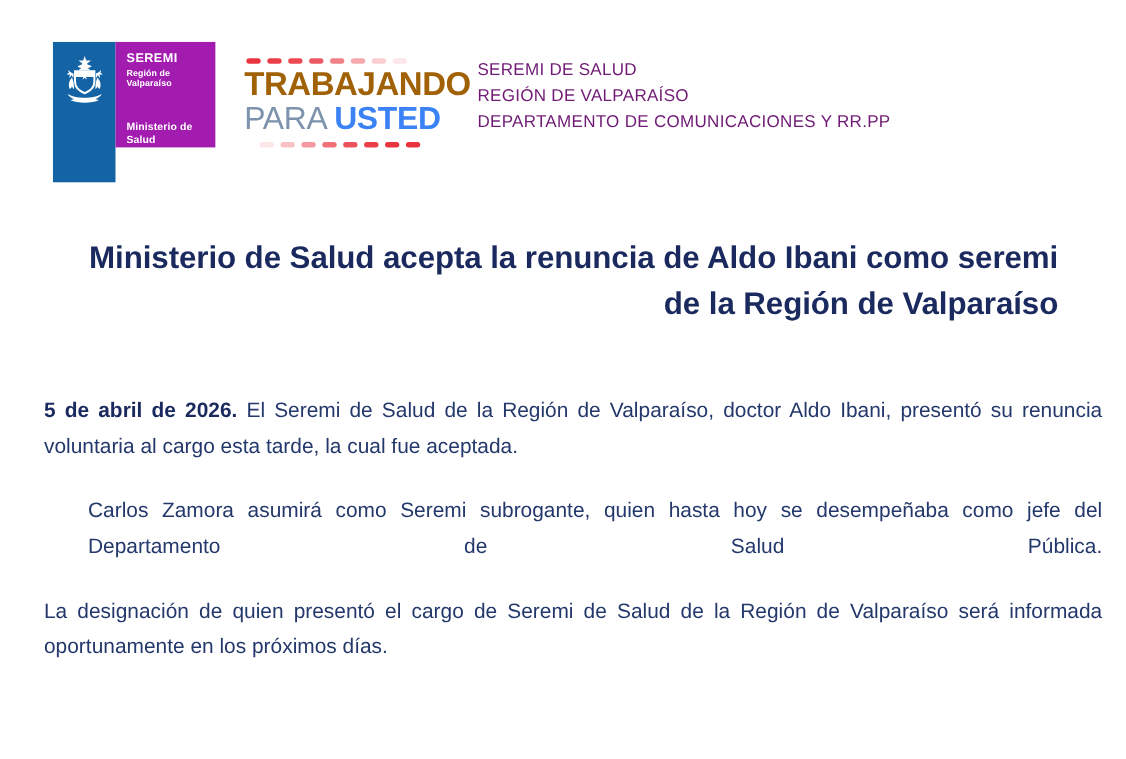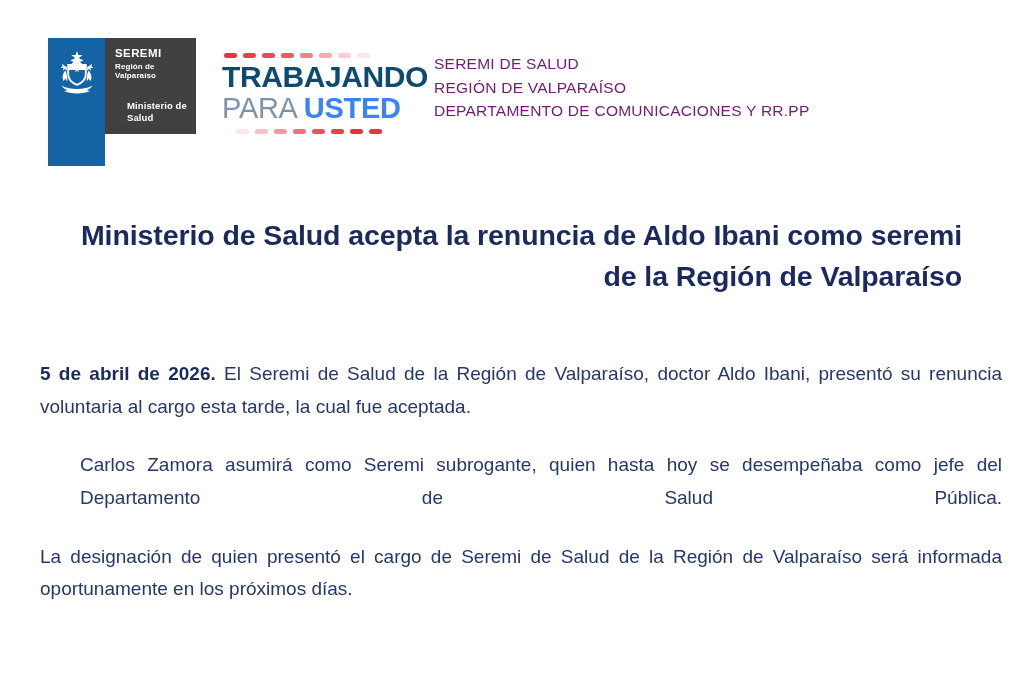--- a/index.html
+++ b/index.html
@@ -47,21 +47,21 @@
   .gob-logo-blue {
     width: 57px;
     height: 128px;
     background: #1464a5;
     position: relative;
     flex: 0 0 57px;
   }
   .gob-logo-red {
     flex: 1 1 auto;
     height: 96px;
-    background: #404040;
+    background: #a21caf;
     position: relative;
   }
   .coat-of-arms {
     position: absolute;
     left: 50%;
     top: 10px;
     transform: translateX(-50%);
     width: 44px;
     height: 48px;
   }
@@ -82,23 +82,22 @@
     font-size: 8px;
     font-weight: bold;
     color: #ffffff;
     letter-spacing: 0.1px;
     display: block;
     margin-top: 2px;
   }
   .logo-min-block {
     position: absolute;
     left: 10px;
-    bottom: 10px;
+    bottom: 0;
     line-height: 1.25;
-    margin-left: 12px;
   }
   .logo-min-line {
     font-size: 9.5px;
     font-weight: bold;
     color: #ffffff;
     display: block;
     letter-spacing: 0.1px;
   }
 
   
@@ -121,21 +120,21 @@
   .dash {
     display: block;
     width: 13px;
     height: 5px;
     border-radius: 2.5px;
     background: #e9343f;
   }
   .campaign-line1 {
     font-size: 30px;
     font-weight: bold;
-    color: #0c4a6e;
+    color: #a16207;
     letter-spacing: -0.4px;
     line-height: 1.02;
     white-space: nowrap;
     text-align: center;
   }
   .campaign-line2 {
     font-size: 29px;
     line-height: 1.05;
     white-space: nowrap;
     letter-spacing: -0.3px;

